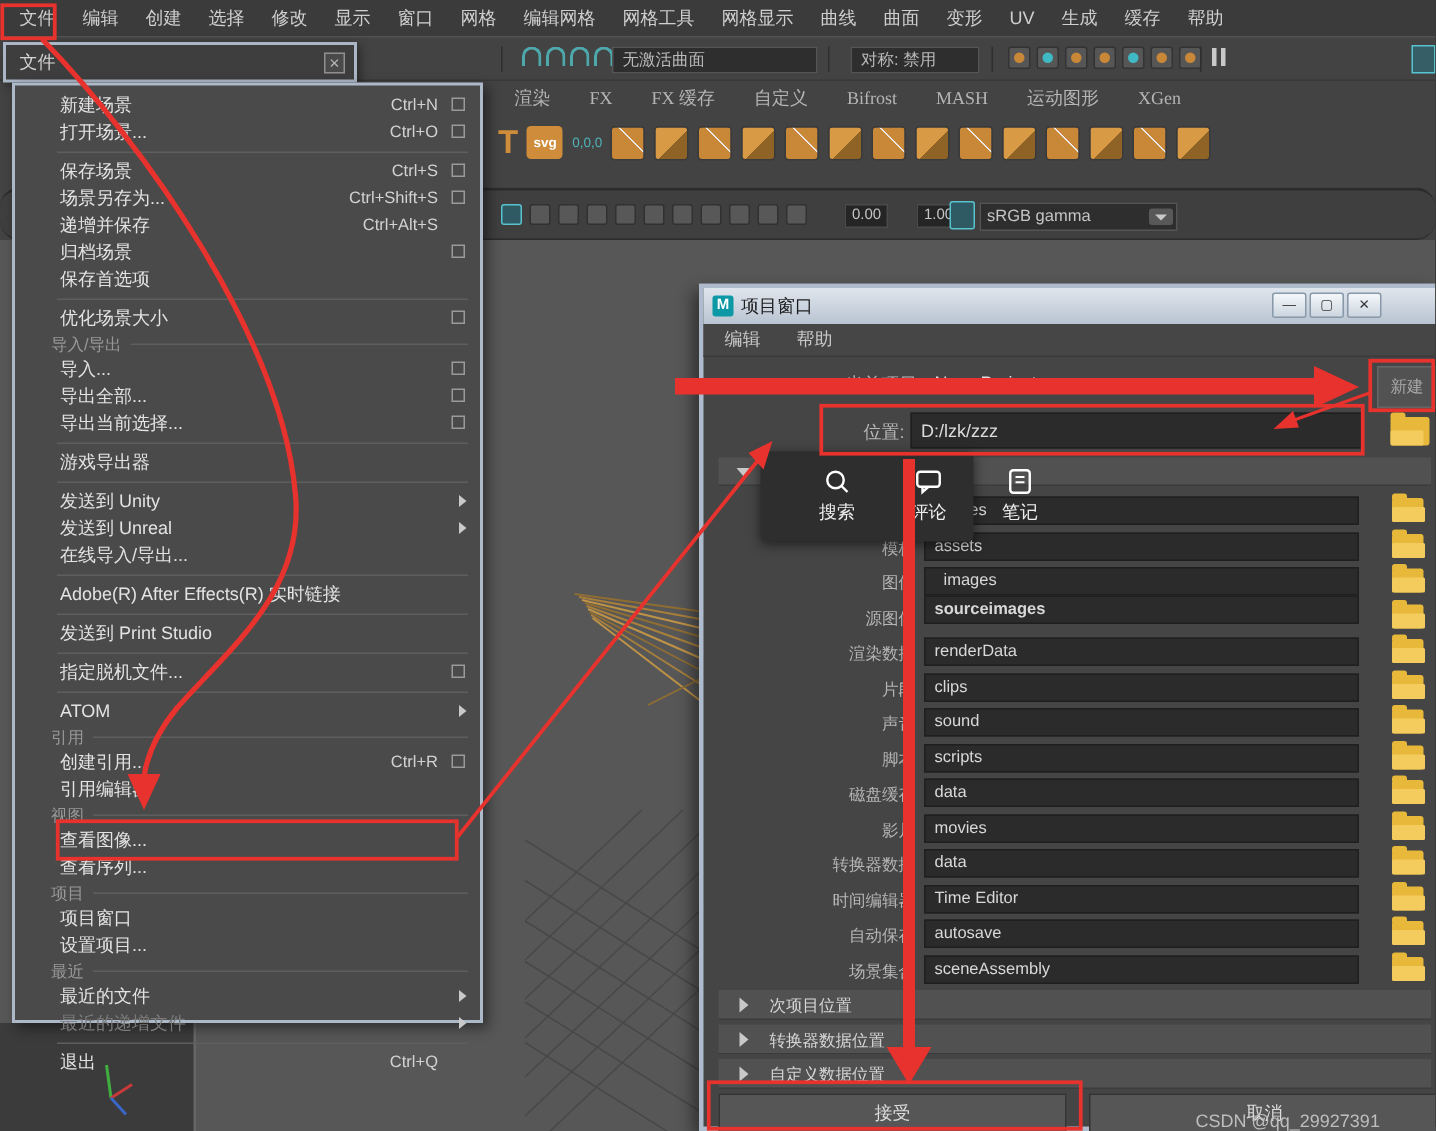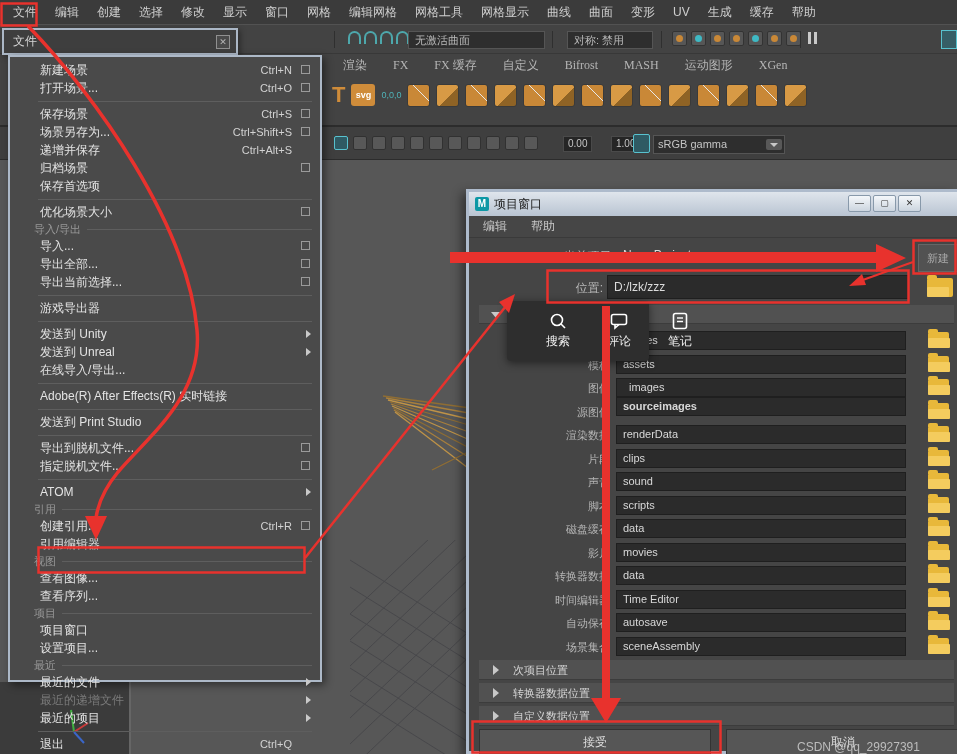--- a/index.html
+++ b/index.html
@@ -33,21 +33,21 @@
   #shelf-icons{position:absolute;left:332px;top:78px;height:34px;display:flex;align-items:center;gap:6px;}
   .letterT{color:#cf8c3a;font-size:22px;font-weight:bold;line-height:28px;}
   .svgbadge{width:24px;height:22px;background:#cf8c3a;border-radius:3px;color:#fff;
     font-size:9px;font-weight:bold;text-align:center;line-height:22px;}
   .origin{color:#4fb3b8;font-size:9px;line-height:10px;text-align:center;}
   .sicon{width:23px;height:23px;border-radius:3px;
     background:linear-gradient(135deg,#d89a45 0 55%,#8f6325 55% 100%);
     border:1px solid #3a3a3a;}
   .sicon:nth-child(even){background:linear-gradient(45deg,#c98837 0 60%,#e8e8e8 60% 62%,#c98837 62% 100%);}
   #panel-toolbar{position:absolute;left:0;top:125px;width:957px;height:35px;background:#3f3f3f;
-    border-top:2px solid #2c2c2c;border-bottom:1px solid #2c2c2c;}
+    border-top:2px solid #2c2c2c;border-bottom:1px solid #2c2c2c;border-radius:13px;}
   #panel-icons{position:absolute;left:334px;top:9px;display:flex;gap:5px;}
   .picon{width:14px;height:14px;background:#585858;border:1px solid #313131;border-radius:2px;}
   .picon.teal{background:#2f5a63;border-color:#58c2cf;}
   .pt-field{position:absolute;top:9px;height:16px;background:#252525;border:1px solid #4a4a4a;
     color:#c5c5c5;font-size:10px;line-height:14px;padding:0 4px;}
   #gamma-dd{position:absolute;left:653px;top:8px;width:132px;height:19px;background:#2e2e2e;
     border:1px solid #555;color:#c5c5c5;font-size:11px;line-height:17px;padding:0 4px;}
   #gamma-dd .dd-arrow{position:absolute;right:2px;top:3px;width:16px;height:11px;background:#585858;
     border-radius:2px;}
   #gamma-dd .dd-arrow::after{content:"";position:absolute;left:4px;top:4px;border-left:4px solid transparent;
@@ -365,24 +365,20 @@
       <div class="fm-sep"></div>
       <div class="fm-item">
         <span class="lbl">Adobe(R) After Effects(R) 实时链接</span>
       </div>
       <div class="fm-sep"></div>
       <div class="fm-item">
         <span class="lbl">发送到 Print Studio</span>
       </div>
       <div class="fm-sep"></div>
       <div class="fm-item">
-        <span class="lbl">导出到脱机文件...</span>
-        <span class="cb"></span>
-      </div>
-      <div class="fm-item">
         <span class="lbl">指定脱机文件...</span>
         <span class="cb"></span>
       </div>
       <div class="fm-sep"></div>
       <div class="fm-item">
         <span class="lbl">ATOM</span>
         <span class="sub"></span>
       </div>
       <div class="fm-section">
         <span class="lbl">引用</span>
@@ -419,24 +415,20 @@
       <div class="fm-section">
         <span class="lbl">最近</span>
         <span class="rule"></span>
       </div>
       <div class="fm-item">
         <span class="lbl">最近的文件</span>
         <span class="sub"></span>
       </div>
       <div class="fm-item disabled">
         <span class="lbl">最近的递增文件</span>
-        <span class="sub"></span>
-      </div>
-      <div class="fm-item">
-        <span class="lbl">最近的项目</span>
         <span class="sub"></span>
       </div>
       <div class="fm-sep"></div>
       <div class="fm-item">
         <span class="lbl">退出</span>
         <span class="sc">Ctrl+Q</span>
       </div>
     </div>
 
   <div id="pw">

